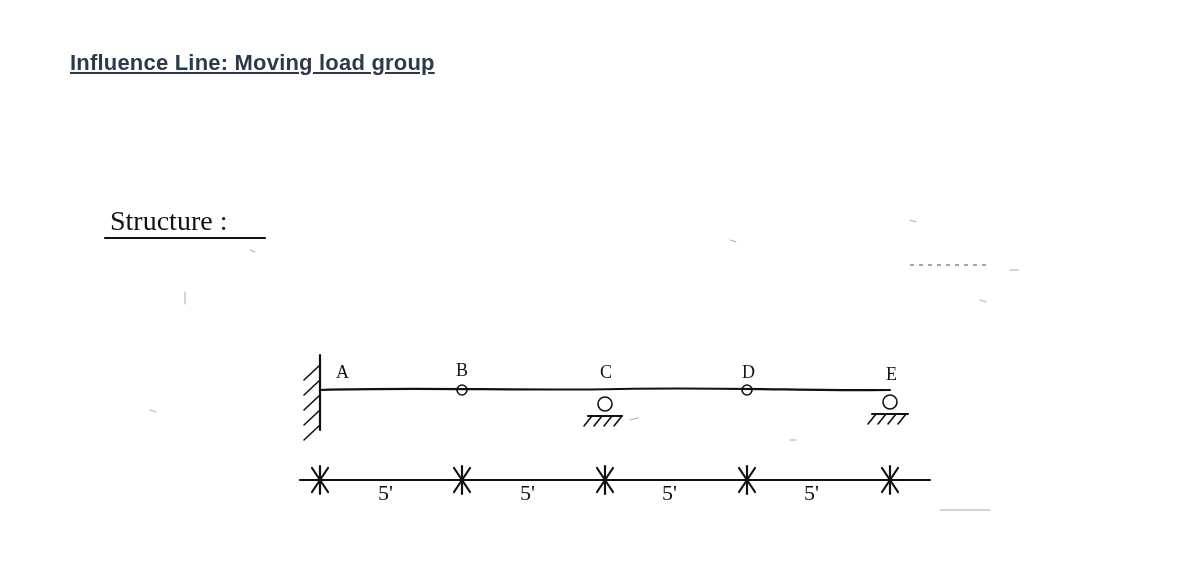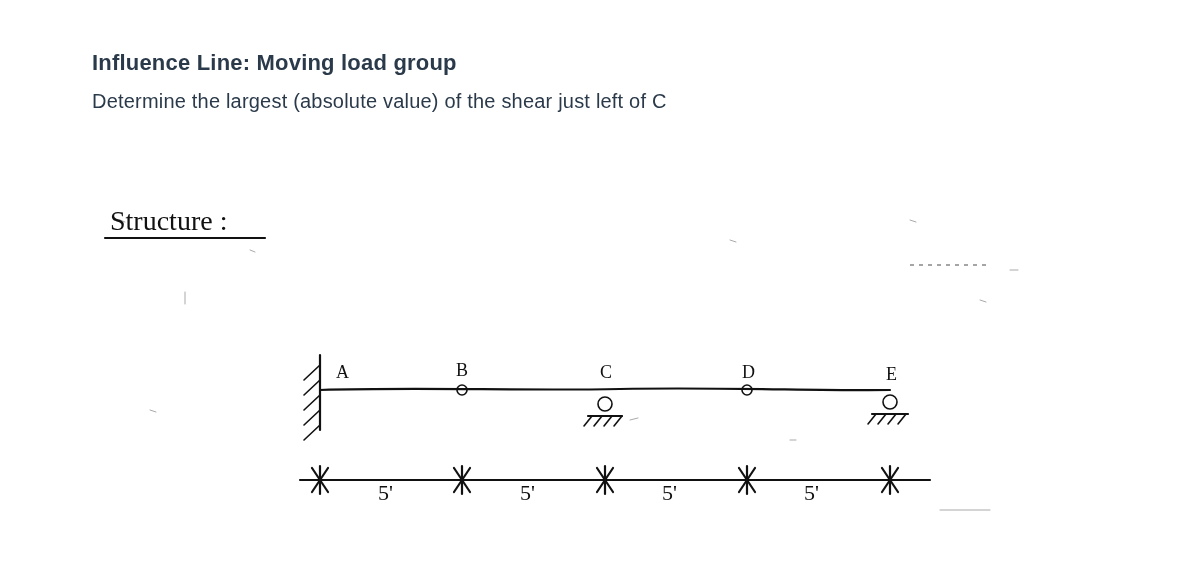--- a/index.html
+++ b/index.html
@@ -1,32 +1,31 @@
 <!DOCTYPE html>
 <html><head>
 <meta charset="utf-8">
 <style>
   html,body{margin:0;padding:0;width:1200px;height:577px;background:#fff;font-family:Arial,Helvetica,sans-serif;color:#2b3a4a;}
-  .page{position:relative;width:1174px;height:577px;padding:50px 92px;box-sizing:border-box;}
+  .page{position:relative;width:1174px;height:577px;padding:50px 70px;box-sizing:border-box;text-decoration:underline;}
   .title{font-size:22px;font-weight:700;margin-bottom:14px;letter-spacing:.2px;}
   .prompt{font-size:20px;letter-spacing:.2px;}
   .sketch{position:absolute;left:90px;top:180px;width:1000px;height:380px;}
   .sketch svg{width:100%;height:100%;}
   .hand{font-family:"Comic Sans MS","Bradley Hand","Segoe Script",cursive;fill:#111;}
   .pen{stroke:#111;stroke-width:2.2;fill:none;stroke-linecap:round;stroke-linejoin:round;}
   .thin{stroke-width:1.6;}
   .speck{stroke:#555;stroke-width:1;stroke-linecap:round;opacity:.5;}
   .dash{stroke:#555;stroke-width:1.6;stroke-dasharray:4 5;opacity:.7;}
 </style>
 </head>
 <body>
 
 <div class="page">
   <div class="title">Influence Line: Moving load group</div>
-  <div class="prompt">Determine the largest (absolute value) of the shear just left of C</div>
 
   <div class="sketch">
     <svg viewBox="0 0 1000 380">
 
       <g>
         <line class="speck" x1="30" y1="40" x2="35" y2="42"></line>
         <line class="speck" x1="160" y1="70" x2="165" y2="72"></line>
         <line class="speck" x1="640" y1="60" x2="646" y2="62"></line>
         <line class="speck" x1="820" y1="40" x2="826" y2="42"></line>
         <line class="speck" x1="890" y1="120" x2="896" y2="122"></line>

